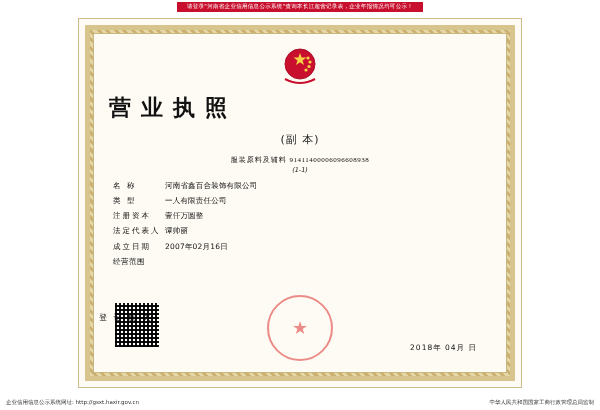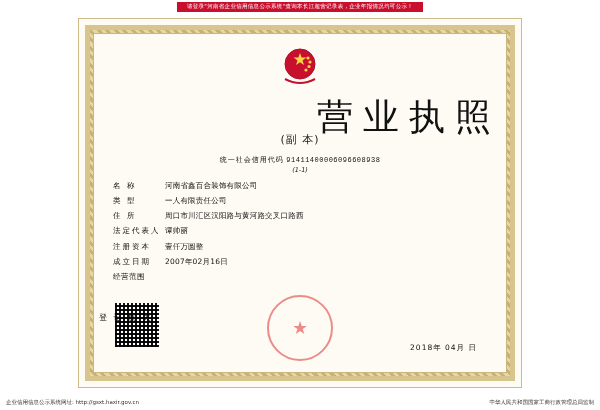--- a/index.html
+++ b/index.html
@@ -84,24 +84,24 @@
     width: 54px;
     height: 42px;
     text-align: center;
   }
 
   
   .title {
     position: absolute;
     left: 0; right: 0;
     top: 56px;
-    text-align: right;
+    text-align: left;
     font-family: "DejaVu Sans", "Liberation Sans", sans-serif;
-    font-size: 36px;
-    font-weight: normal;
+    font-size: 22px;
+    font-weight: bold;
     letter-spacing: 10px;
     color: #111111;
     text-indent: 10px;
   }
   .subtitle {
     position: absolute;
     left: 0; right: 0;
     top: 95px;
     text-align: center;
     font-size: 11px;
@@ -113,21 +113,21 @@
   .code-line {
     position: absolute;
     left: 0; right: 0;
     top: 118px;
     text-align: center;
     font-size: 7px;
     color: #111111;
     letter-spacing: 0.5px;
   }
   .code-line .label { letter-spacing: 1px; }
-  .code-line .value { font-family: Liberation Mono, monospace; letter-spacing: 0.5px; }
+  .code-line .value { font-family: Liberation Serif, serif; letter-spacing: 0.5px; }
   .copy-no {
     position: absolute;
     left: 0; right: 0;
     top: 129px;
     text-align: center;
     font-size: 6.5px;
     color: #111111;
     font-style: italic;
   }
 
@@ -261,45 +261,41 @@
           <circle cx="36" cy="21.5" r="1.6" fill="#f5d547"></circle>
           <circle cx="33" cy="25" r="1.6" fill="#f5d547"></circle>
           <path d="M12 34 Q27 42 42 34" stroke="#c8102e" stroke-width="2" fill="none"></path>
         </svg>
       </div>
 
       <div class="title">营业执照</div>
       <div class="subtitle">(副 本)</div>
 
       <div class="code-line">
-        <span class="label">统一社会信用代码</span>
+        <span class="label">服装原料及辅料</span>
         <span class="value">91411400006096608938</span>
       </div>
       <div class="copy-no">(1-1)</div>
 
       <div class="fields">
         <div class="row">
           <div class="k">名    称</div>
           <div class="v">河南省鑫百合装饰有限公司</div>
         </div>
         <div class="row">
           <div class="k">类    型</div>
           <div class="v">一人有限责任公司</div>
         </div>
         <div class="row">
-          <div class="k">住    所</div>
-          <div class="v">周口市川汇区汉阳路与黄河路交叉口路西</div>
+          <div class="k">注册资本</div>
+          <div class="v">壹仟万圆整</div>
         </div>
         <div class="row">
           <div class="k">法定代表人</div>
           <div class="v">谭帅丽</div>
-        </div>
-        <div class="row">
-          <div class="k">注册资本</div>
-          <div class="v">壹仟万圆整</div>
         </div>
         <div class="row">
           <div class="k">成立日期</div>
           <div class="v">2007年02月16日</div>
         </div>
         <div class="row scope">
           <div class="k">经营范围</div>
         </div>
       </div>
 

